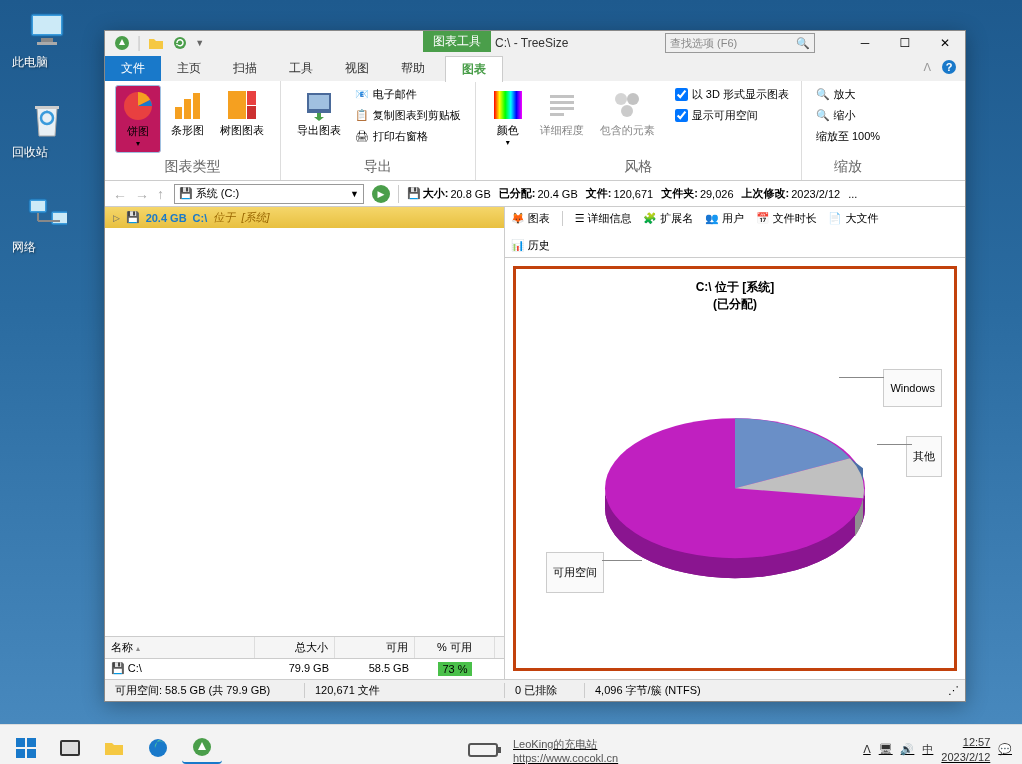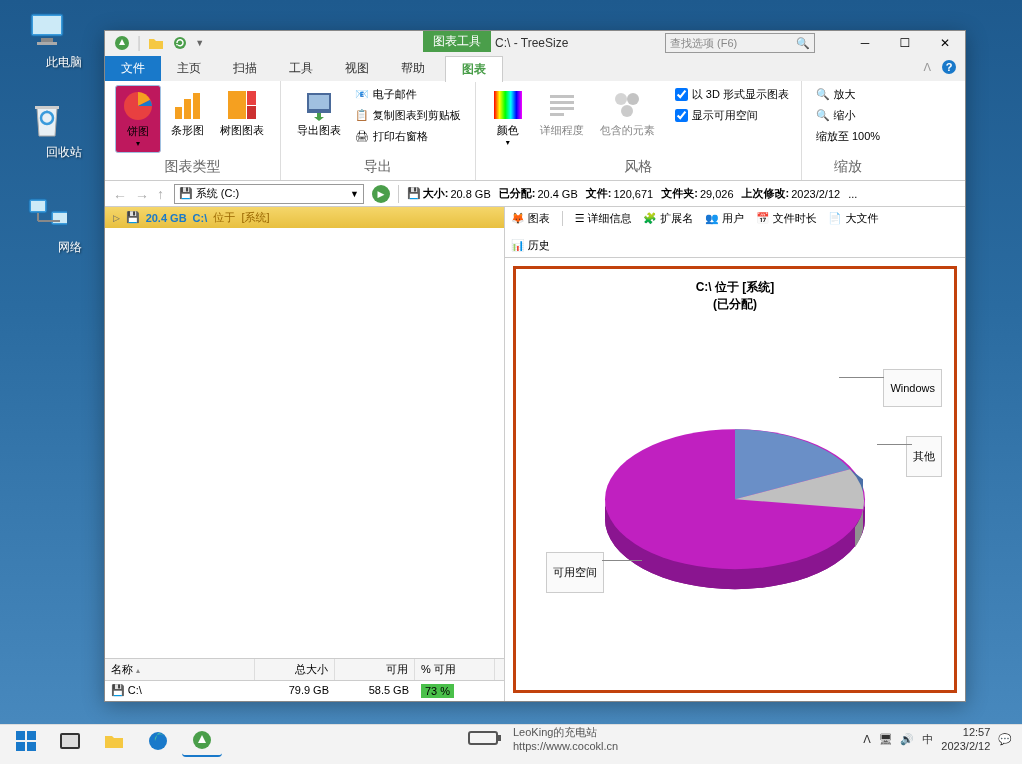--- a/index.html
+++ b/index.html
@@ -1,25 +1,25 @@
 <!DOCTYPE html>
 <html><head>
 <meta charset="utf-8">
 <style>
 * { margin: 0; padding: 0; box-sizing: border-box; font-family: "Microsoft YaHei", "Segoe UI", sans-serif; }
 body { width: 1022px; height: 764px; background: linear-gradient(to bottom, #1e5a8e 0%, #2a6ba0 40%, #4a8bc0 100%); overflow: hidden; position: relative; }
 
 
 .desktop { position: absolute; top: 0; left: 0; width: 100%; height: calc(100% - 40px); }
-.desktop-icon { position: absolute; width: 70px; text-align: right; color: white; font-size: 12px; cursor: pointer; }
+.desktop-icon { position: absolute; width: 70px; text-align: left; color: white; font-size: 12px; cursor: pointer; }
 .desktop-icon .icon-img { width: 40px; height: 40px; margin: 0 auto 4px; display: flex; align-items: center; justify-content: center; }
 .desktop-icon .label { text-shadow: 1px 1px 2px rgba(0,0,0,0.5); }
 
 
-.taskbar { position: absolute; bottom: 0; left: 0; right: 0; height: 40px; background: #f3f3f3; border-top: 1px solid #ddd; display: flex; align-items: flex-start; }
+.taskbar { position: absolute; bottom: 0; left: 0; right: 0; height: 40px; background: #f3f3f3; border-top: 1px solid #ddd; display: flex; align-items: flex-end; text-decoration: underline; }
 .taskbar-left { display: flex; align-items: center; gap: 4px; padding-left: 6px; }
 .taskbar-item { width: 40px; height: 32px; display: flex; align-items: center; justify-content: center; cursor: pointer; border-radius: 4px; }
 .taskbar-center { flex: 1; display: flex; align-items: center; justify-content: center; color: #555; font-size: 11px; }
 .taskbar-right { display: flex; align-items: center; gap: 8px; padding-right: 10px; font-size: 11px; color: #333; }
 .clock { text-align: right; line-height: 1.3; }
 
 
 .window { position: absolute; left: 104px; top: 30px; width: 862px; height: 672px; background: #fff; border: 1px solid #888; box-shadow: 0 4px 20px rgba(0,0,0,0.3); display: flex; flex-direction: column; }
 .titlebar { height: 24px; display: flex; align-items: center; background: #f0f0f0; }
 .qat { display: flex; align-items: center; gap: 6px; padding: 0 8px; }
@@ -57,30 +57,30 @@
 .info-item { display: flex; align-items: center; gap: 2px; }
 
 
 .main { flex: 1; display: flex; overflow: hidden; }
 .left-panel { width: 400px; border-right: 1px solid #ccc; display: flex; flex-direction: column; }
 .tree-area { flex: 1; border-bottom: 1px solid #ccc; overflow: auto; }
 .tree-item { background: linear-gradient(to bottom, #f5d66a, #e8c040); padding: 3px 8px; font-size: 11px; display: flex; align-items: center; gap: 6px; }
 .tree-item .expand { color: #666; font-size: 9px; }
 .tree-item .size { color: #1979ca; font-weight: bold; }
 .tree-item .path { color: #1979ca; font-weight: bold; }
-.tree-item .desc { color: #996600; }
+.tree-item .desc { color: #996600; font-style: italic; }
 .drives-table { font-size: 11px; }
 .drives-header { display: flex; border-bottom: 1px solid #ccc; background: #f5f5f5; }
 .drives-header div { padding: 3px 6px; border-right: 1px solid #ddd; }
 .drives-row { display: flex; }
 .drives-row div { padding: 3px 6px; }
 .col-name { width: 150px; }
 .col-total { width: 80px; text-align: right; }
 .col-free { width: 80px; text-align: right; }
-.col-pct { width: 80px; text-align: left; }
+.col-pct { width: 80px; text-align: center; }
 .pct-bar { background: #4ac04a; color: #000; padding: 1px 4px; display: inline-block; }
 
 .right-panel { flex: 1; display: flex; flex-direction: column; }
 .view-tabs { padding: 4px 6px; border-bottom: 1px solid #ccc; display: flex; flex-wrap: wrap; gap: 12px; font-size: 11px; }
 .view-tab { display: flex; align-items: center; gap: 3px; cursor: pointer; }
 .chart-area { flex: 1; border: 3px solid #c2410c; margin: 8px; position: relative; background: #fff; }
 .chart-title { text-align: center; font-size: 12px; font-weight: bold; padding-top: 10px; }
 
 
 .statusbar { height: 22px; border-top: 1px solid #ccc; display: flex; align-items: center; font-size: 11px; background: #f0f0f0; }
@@ -454,20 +454,27 @@
         <div class="pie-label" style="right:12px;top:100px">Windows</div>
         <div class="pie-line" style="right:70px;top:108px;width:45px"></div>
         <div class="pie-label" style="right:12px;top:167px">其他</div>
         <div class="pie-line" style="right:42px;top:175px;width:35px"></div>
         <div class="pie-label" style="left:30px;top:283px">可用空间</div>
         <div class="pie-line" style="left:86px;top:291px;width:40px"></div>
       </div>
     </div>
   </div>
 
+  <div class="statusbar">
+    <div style="width:200px">可用空间: 58.5 GB  (共 79.9 GB)</div>
+    <div style="width:200px">120,671 文件</div>
+    <div style="width:80px">0 已排除</div>
+    <div style="flex:1;border-right:none">4,096 字节/簇 (NTFS)</div>
+    <div style="border:none;padding-right:6px">⋰</div>
+  </div>
 </div>
 
 <div class="taskbar">
   <div class="taskbar-left">
     <div class="taskbar-item">
         <svg width="20" height="20">
           <rect x="0" y="0" width="9" height="9" fill="#1979ca"></rect>
           <rect x="11" y="0" width="9" height="9" fill="#1979ca"></rect>
           <rect x="0" y="11" width="9" height="9" fill="#1979ca"></rect>
           <rect x="11" y="11" width="9" height="9" fill="#1979ca"></rect>

